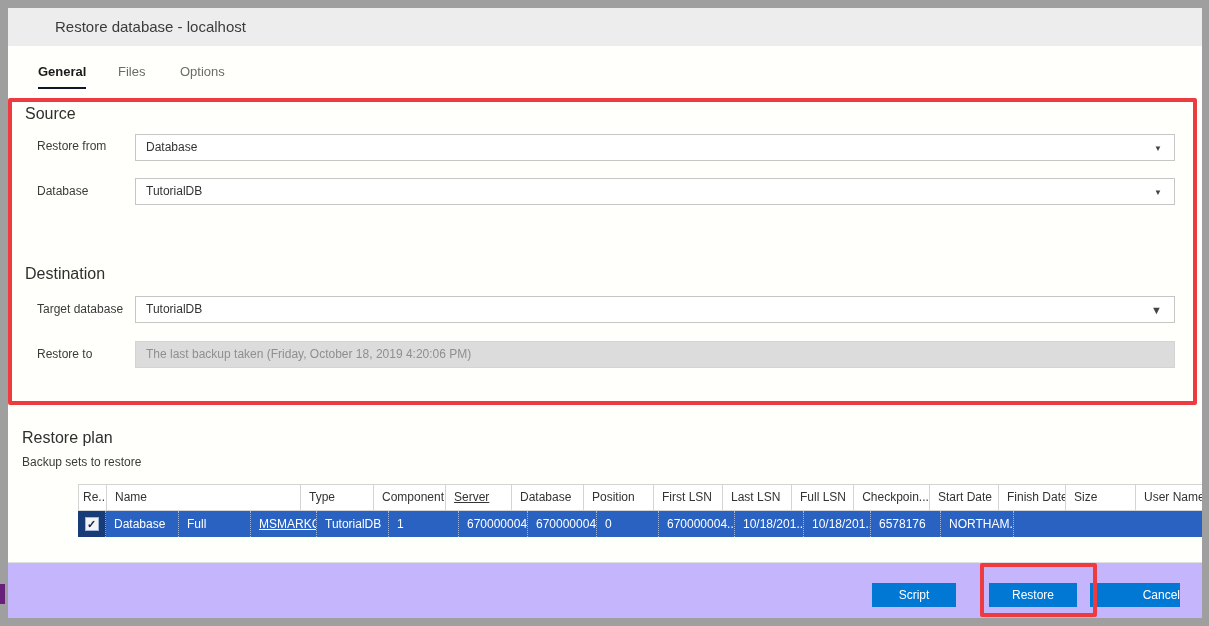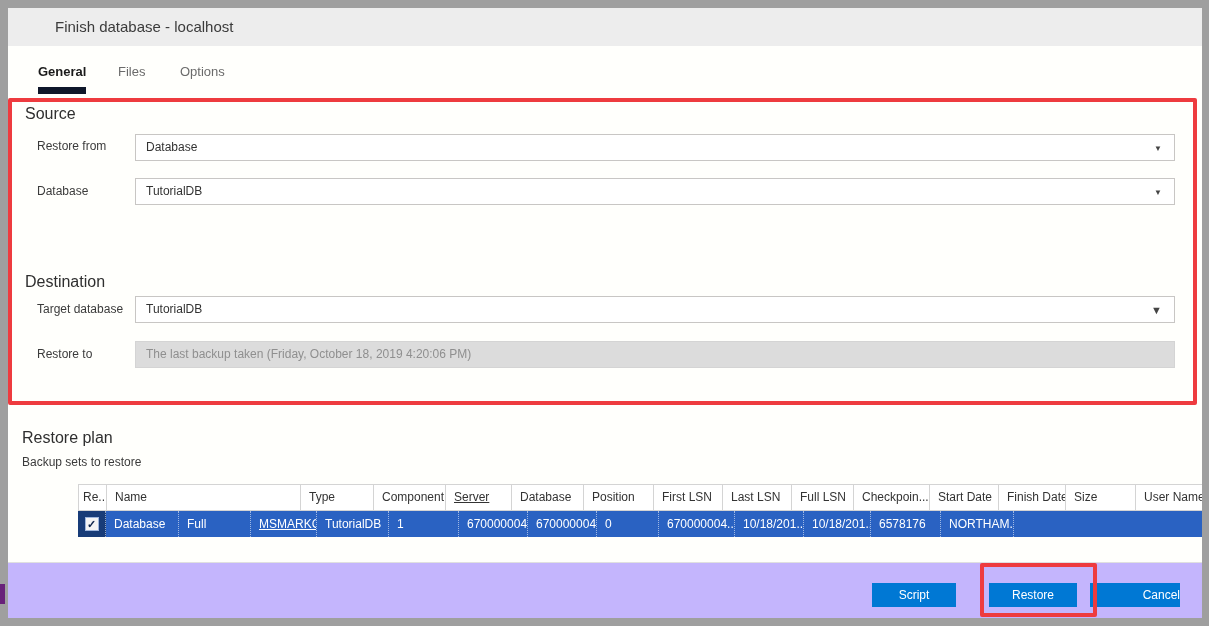--- a/index.html
+++ b/index.html
@@ -9,21 +9,21 @@
   .frame { position:absolute; left:0; top:0; width:1209px; height:626px; background:#9f9f9f; }
   .purple-fragment { position:absolute; left:0; top:584px; width:5px; height:20px; background:#68217a; }
 
   .dialog { position:absolute; left:8px; top:8px; width:1194px; height:610px; background:#fffffc; overflow:hidden; }
 
   .titlebar { position:absolute; left:0; top:0; width:100%; height:38px; background:#ededed; }
   .titlebar .title { position:absolute; left:47px; top:0; line-height:38px; font-size:15px; color:#3b3b3b; }
 
   .tabs { position:absolute; left:0; top:50px; width:100%; height:38px; background:transparent; }
   .tab { position:absolute; top:6px; font-size:13px; color:#6b6b6b; cursor:pointer; padding-bottom:8px; }
-  .tab.active { color:#1a1a1a; font-weight:bold; border-bottom:7px solid #0f172a; }
+  .tab.active { color:#1a1a1a; font-weight:bold; border-bottom:2px solid #0f172a; }
   .tab-general { left:30px; }
   .tab-files { left:110px; }
   .tab-options { left:172px; }
 
   .annotation-box { position:absolute; border:4px solid #ee3b3f; border-radius:2px; pointer-events:none; z-index:40; }
   .annotation-1 { left:0px; top:90px; width:1189px; height:307px; }
   .annotation-2 { left:964px; top:555px; width:117px; height:54px; }
 
   .section-heading { position:absolute; font-size:16px; font-weight:300; color:#2f2f2f; }
   .field-label { position:absolute; font-size:12px; color:#3b3b3b; }
@@ -48,41 +48,41 @@
   .trow { display:flex; height:26px; background:#2a62c2; cursor:pointer; }
   .td { font-size:12px; color:#fff; line-height:26px; padding-left:8px;
         border-right:1px dotted rgba(255,255,255,.55); overflow:hidden; white-space:nowrap; flex:none; }
   .td:last-child { border-right:none; flex:1; }
   .cbcell { background:#183c78; display:flex; align-items:center; justify-content:center; padding-left:0; }
   .checkbox { width:14px; height:14px; background:#f4f4f4; border:1px solid #9fb6dd; display:flex;
               align-items:center; justify-content:center; font-size:11px; color:#10264d; font-weight:bold; cursor:pointer; }
 
   .c0 { width:28px; } .c1 { width:194px; } .c2 { width:73px; } .c3 { width:72px; }
   .c4 { width:66px;text-decoration:underline; } .c5 { width:72px; } .c6 { width:70px; } .c7 { width:69px; }
-  .c8 { width:69px; } .c9 { width:62px; } .c10 { width:76px; } .c11 { width:69px; }
+  .c8 { width:69px; } .c9 { width:62px; } .c10 { width:76px;text-align:center; } .c11 { width:69px; }
   .c12 { width:67px; } .c13 { width:70px; } .c14 { width:73px; } .c15 { width:20px; }
 
   .footer { position:absolute; left:0; top:554px; width:100%; height:56px; background:#c4b5fd;
             border-top:1px solid #e0e0e0; }
   .btn { position:absolute; top:20px; height:24px; background:#0078d4; color:#fff; border:none;
          font-size:12px; font-family:"Liberation Sans", sans-serif; cursor:pointer; }
   .btn-script { left:864px; width:84px; }
   .btn-restore { left:981px; width:88px; }
   .btn-cancel { left:1082px; width:90px;text-align:right; }
 </style>
 </head>
 <body>
 
 <div class="frame">
   <div class="purple-fragment"></div>
 
   <div class="dialog">
 
     <div class="titlebar">
-      <div class="title">Finish database - localhost</div>
+      <div class="title">Restore database - localhost</div>
     </div>
 
     <div class="tabs">
       <div class="tab tab-general active">General</div>
       <div class="tab tab-files">Files</div>
       <div class="tab tab-options">Options</div>
     </div>
 
     <div class="section-heading" style="left:17px; top:97px;">Source</div>
 
@@ -91,21 +91,21 @@
       <span class="value">Database</span>
       <span class="caret">▼</span>
     </div>
 
     <div class="field-label" style="left:29px; top:176px;">Database</div>
     <div class="dropdown" style="top:170px;">
       <span class="value">TutorialDB</span>
       <span class="caret">▼</span>
     </div>
 
-    <div class="section-heading" style="left:17px; top:265px;">Destination</div>
+    <div class="section-heading" style="left:17px; top:257px;">Destination</div>
 
     <div class="field-label" style="left:29px; top:294px;">Target database</div>
     <div class="dropdown" style="top:288px;">
       <span class="value">TutorialDB</span>
       <span class="caret big">▼</span>
     </div>
 
     <div class="field-label" style="left:29px; top:339px;">Restore to</div>
     <div class="readonly-input" style="top:333px;">
       <span class="value">The last backup taken (Friday, October 18, 2019 4:20:06 PM)</span>

